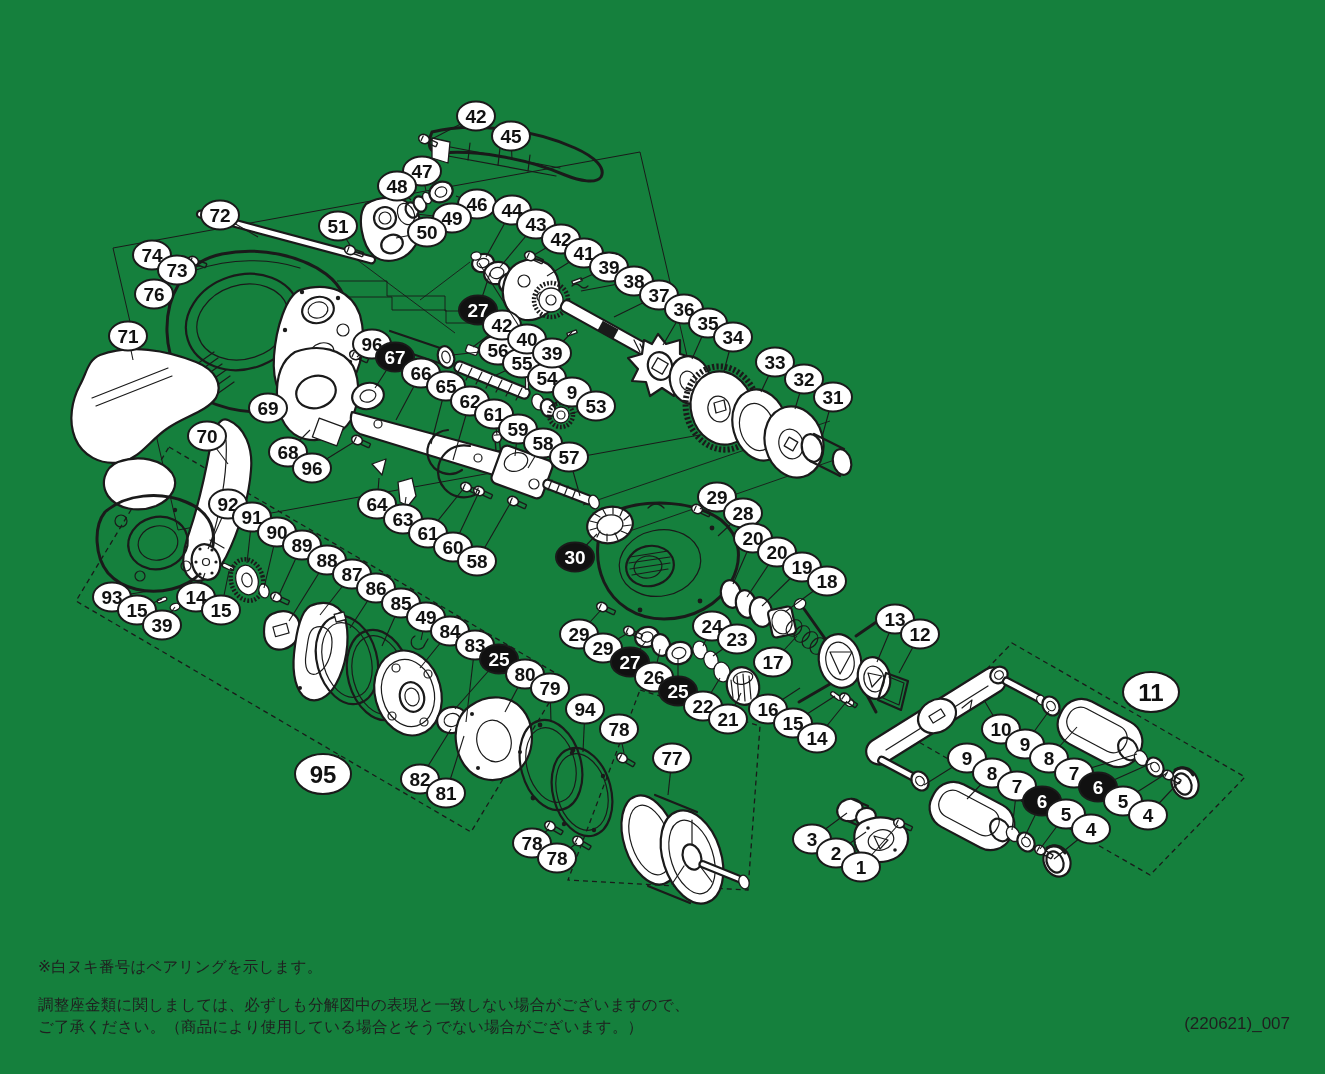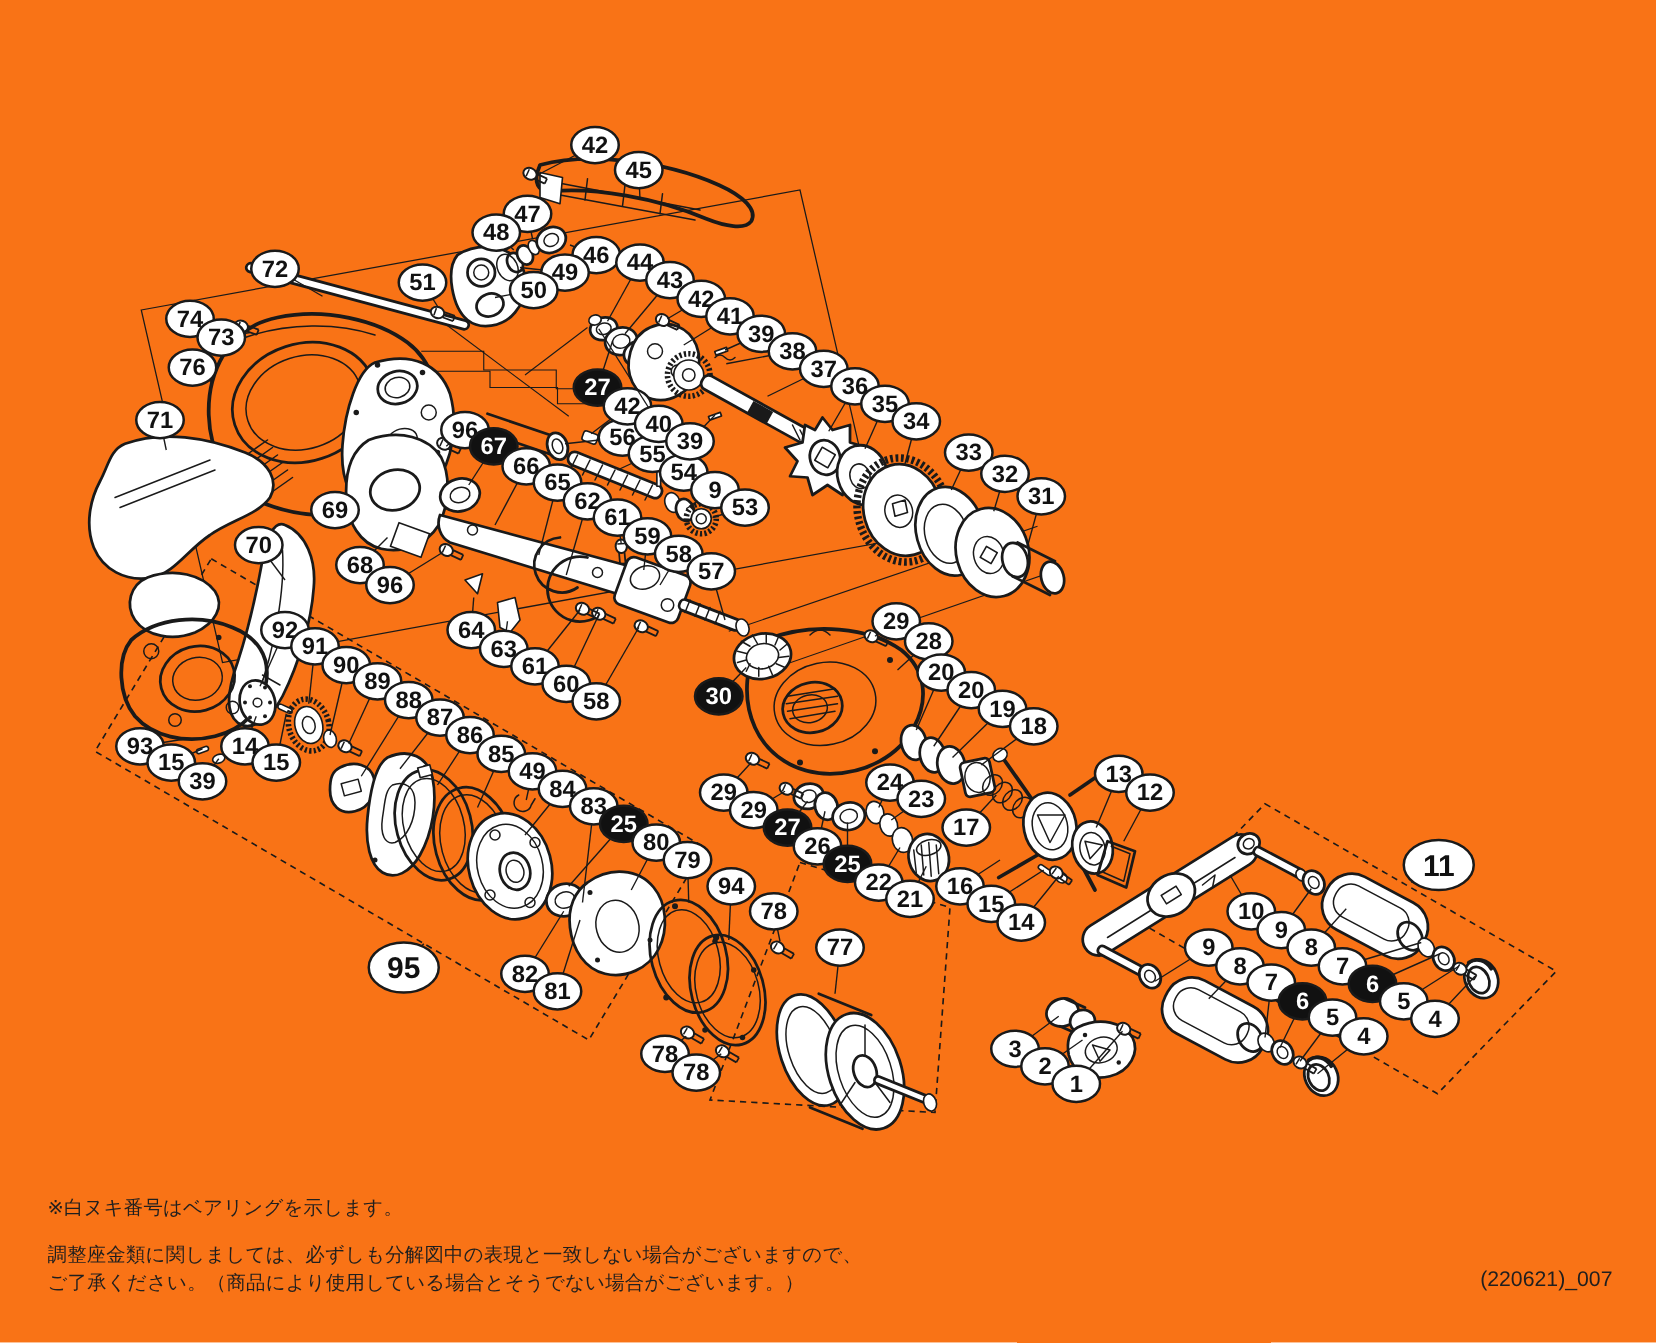--- a/index.html
+++ b/index.html
@@ -1,16 +1,16 @@
 <!DOCTYPE html>
 <html><head>
 <meta charset="utf-8">
 <style>
   html,body{margin:0;padding:0;background:#fff;}
-  #stage{position:relative;width:1325px;height:1074px;background:#f97316;overflow:hidden;
+  #stage{position:relative;width:1325px;height:1074px;background:#15803d;overflow:hidden;
          font-family:"Liberation Sans","DejaVu Sans",sans-serif;}
   svg{position:absolute;left:0;top:0;}
   .p  {fill:none;stroke:#1a1a1a;stroke-width:2.2;stroke-linecap:round;stroke-linejoin:round;}
   .p1 {fill:none;stroke:#1a1a1a;stroke-width:1.2;stroke-linecap:round;stroke-linejoin:round;}
   .p3 {fill:none;stroke:#1a1a1a;stroke-width:3;stroke-linecap:round;stroke-linejoin:round;}
   .pw {fill:#fff;stroke:#1a1a1a;stroke-width:2.2;stroke-linejoin:round;}
   .pw1{fill:#fff;stroke:#1a1a1a;stroke-width:1.3;stroke-linejoin:round;}
   .dk {fill:#1a1a1a;stroke:none;}
   .teeth{fill:none;stroke:#1a1a1a;stroke-width:6;stroke-dasharray:2.2 2.1;}
   .teeth-s{fill:none;stroke:#1a1a1a;stroke-width:4.5;stroke-dasharray:1.8 1.8;}

